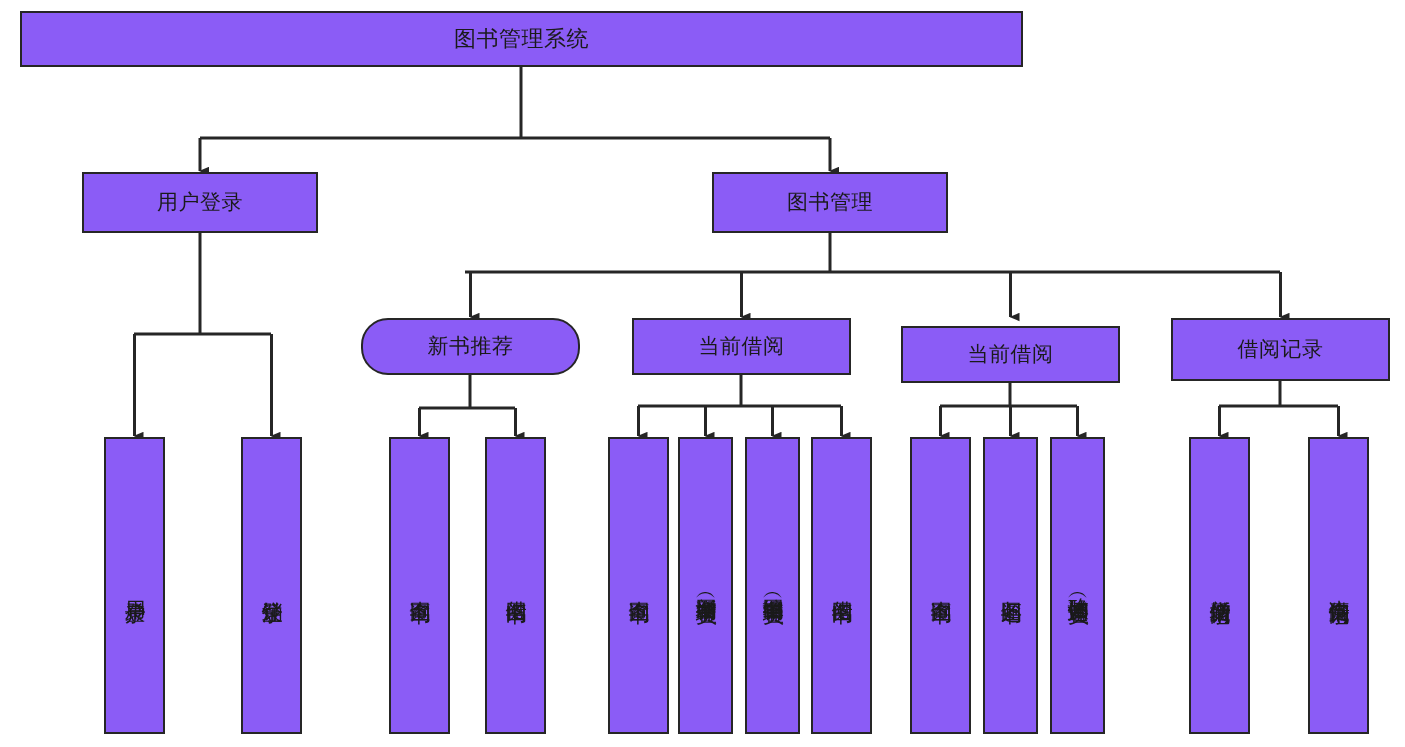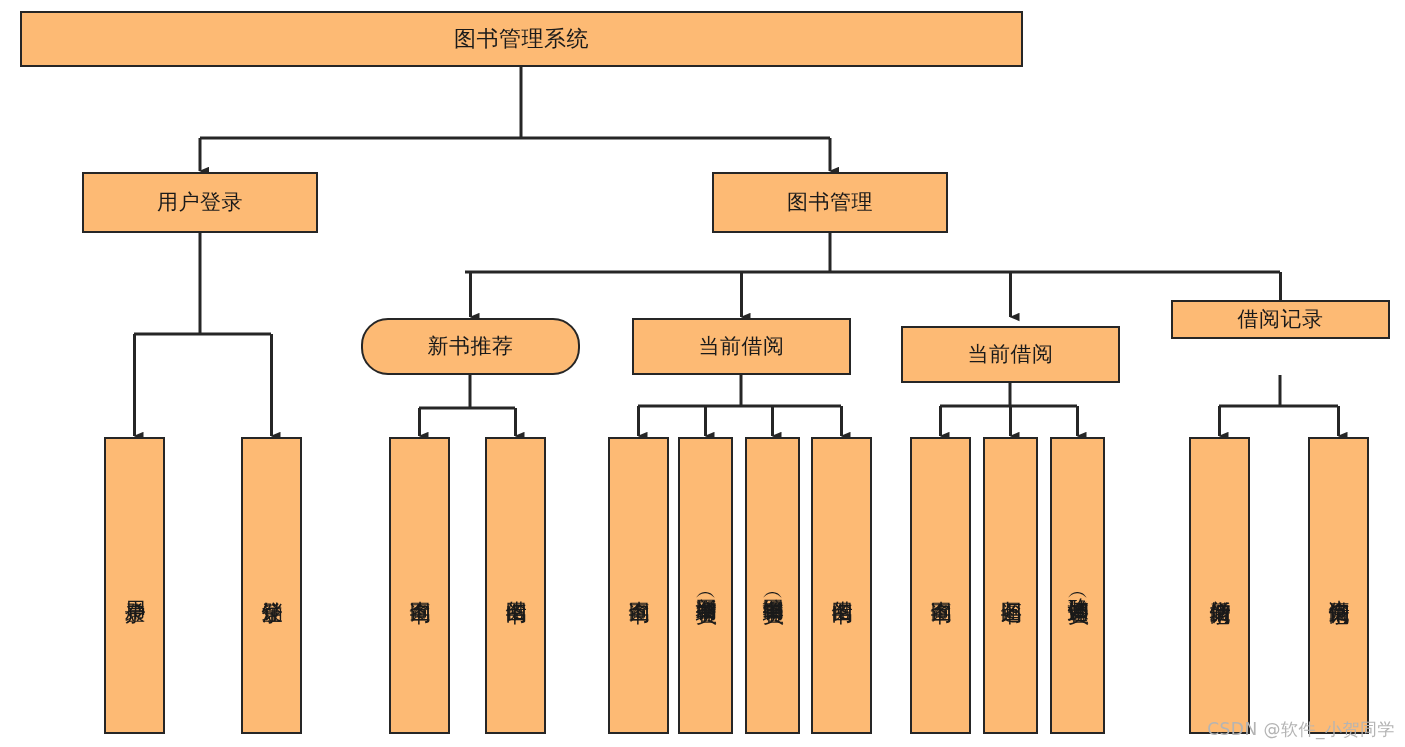--- a/index.html
+++ b/index.html
@@ -21,21 +21,21 @@
     position: absolute;
     left: 0;
     top: 0;
     width: 1405px;
     height: 747px;
   }
   .node-box {
     position: absolute;
     box-sizing: border-box;
     border: 2px solid #262626;
-    background: #fdba74;
+    background: #8b5cf6;
     display: flex;
     align-items: center;
     justify-content: center;
     overflow: hidden;
   }
   .node-label-h {
     font-size: 21px;
     color: #1a1a1a;
     line-height: 1.1;
     white-space: nowrap;
@@ -125,21 +125,21 @@
       </div>
       <div class="node-box" style="left: 361px; top: 318px; width: 219px; height: 57px; border-radius: 27px;">
         <span class="node-label-h">新书推荐</span>
       </div>
       <div class="node-box" style="left: 632px; top: 318px; width: 219px; height: 57px;">
         <span class="node-label-h">当前借阅</span>
       </div>
       <div class="node-box" style="left: 901px; top: 318px; width: 219px; height: 57px; margin-top: 8px;">
         <span class="node-label-h">当前借阅</span>
       </div>
-      <div class="node-box" style="left: 1171px; top: 300px; width: 219px; height: 39px;">
+      <div class="node-box" style="left: 1171px; top: 318px; width: 219px; height: 63px;">
         <span class="node-label-h">借阅记录</span>
       </div>
       <div class="node-box" style="left: 104px; top: 437px; width: 61px; height: 297px;">
         <span class="node-label-v">用户登录</span>
       </div>
       <div class="node-box" style="left: 241px; top: 437px; width: 61px; height: 297px;">
         <span class="node-label-v">注销登录</span>
       </div>
       <div class="node-box" style="left: 389px; top: 437px; width: 61px; height: 297px;">
         <span class="node-label-v">查询图书</span>
@@ -169,14 +169,13 @@
         <span class="node-label-v">确认归还（管理员）</span>
       </div>
       <div class="node-box" style="left: 1189px; top: 437px; width: 61px; height: 297px;">
         <span class="node-label-v">新增借阅记录</span>
       </div>
       <div class="node-box" style="left: 1308px; top: 437px; width: 61px; height: 297px;">
         <span class="node-label-v">查询借阅记录</span>
       </div>
     </div>
 
-  <div class="watermark">CSDN @软件_小贺同学</div>
 </div>
 
 </body></html>

